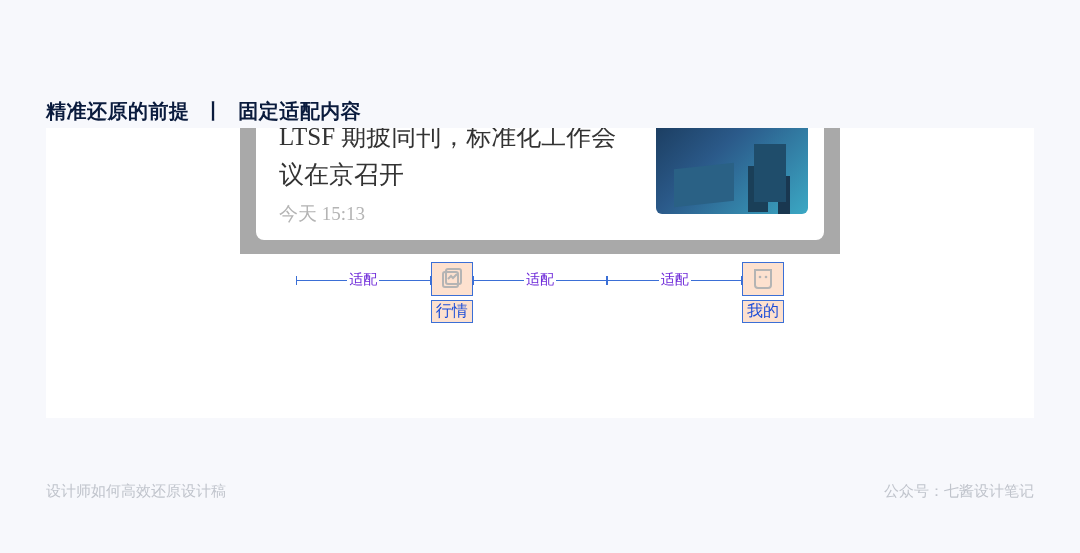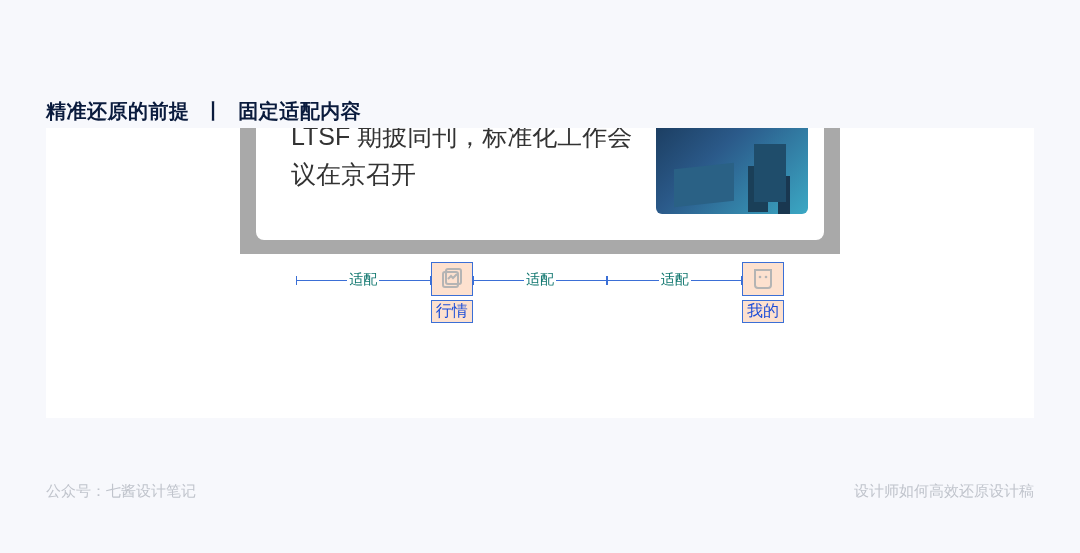--- a/index.html
+++ b/index.html
@@ -56,21 +56,22 @@
       overflow: hidden;
     }
     .card {
       position: absolute;
       left: 16px;
       top: -24px;
       width: 568px;
       height: 136px;
       background: #ffffff;
       border-radius: 8px;
-      padding: 14px 35px;
+      padding: 14px 23px;
+      font-family: Liberation Serif, serif;
     }
     .card-title {
       font-size: 25px;
       color: #333;
       line-height: 1.5;
       font-weight: 400;
       width: 360px;
     }
     .card-time {
       font-size: 19px;
@@ -175,21 +176,21 @@
       background: #3b6fd6;
     }
     .spacer-line::before { left: 0; }
     .spacer-line::after { right: 0; }
     .spacer-label {
       position: absolute;
       left: 50%;
       top: 50%;
       transform: translate(-50%, -50%);
       font-size: 14px;
-      color: #0f766e;
+      color: #6d28d9;
       background: #fff;
       padding: 0 2px;
     }
     .home-icon {
       width: 26px;
       height: 26px;
     }
     .market-icon, .trade-icon, .profile-icon {
       width: 24px;
       height: 24px;
@@ -214,20 +215,21 @@
     <span class="divider-pipe">丨</span>
     <span>固定适配内容</span>
   </span>
 </div>
 
 <div class="canvas">
   <div class="phone-frame">
     <div class="content-area">
       <div class="card">
         <div class="card-title">LTSF 期披同刊，标准化工作会议在京召开</div>
+        <div class="card-time">今天 15:13</div>
         <div class="card-image"></div>
       </div>
     </div>
 
     <div class="tabbar">
 
 
       <div class="spacer">
         <div class="spacer-line"></div>
         <div class="spacer-label">适配</div>
@@ -264,15 +266,15 @@
           </svg>
         </div>
         <div class="tab-label highlighted">我的</div>
       </div>
 
     </div>
   </div>
 </div>
 
 <div class="footer">
+  <span>设计师如何高效还原设计稿</span>
   <span>公众号：七酱设计笔记</span>
-  <span>设计师如何高效还原设计稿</span>
 </div>
 
 </body></html>

